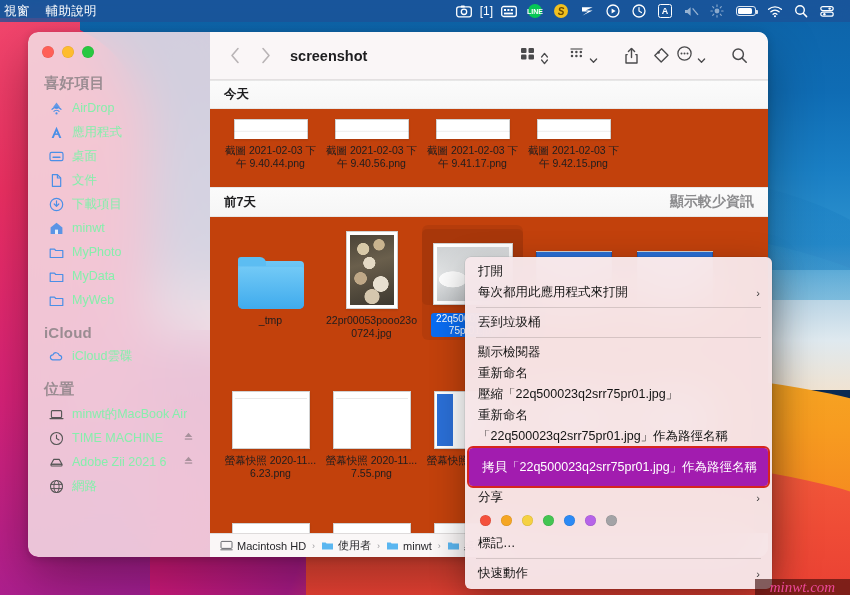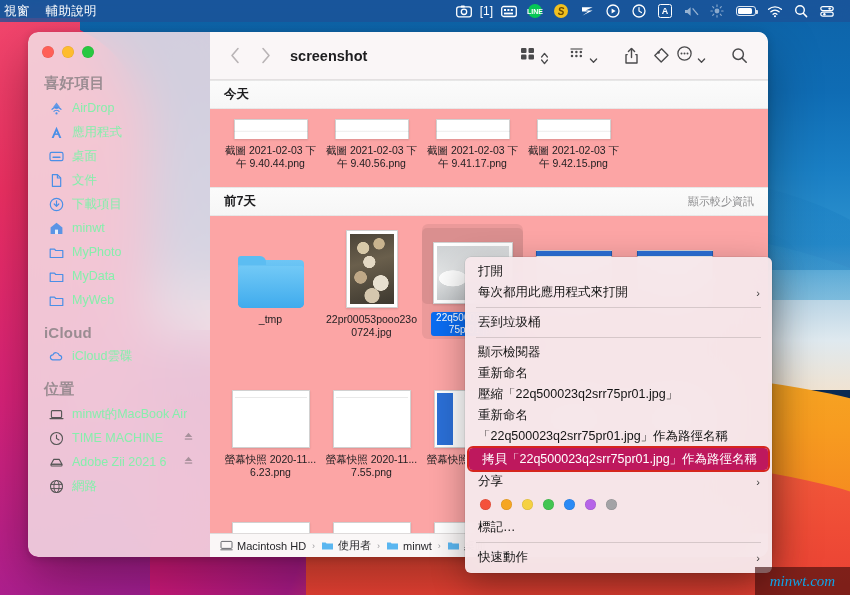--- a/index.html
+++ b/index.html
@@ -133,30 +133,30 @@
   }
   .tb-btn { width: 30px; height: 28px; display: flex; align-items:center; justify-content:center; color:#b9b4b6; }
   .tb-btn.active { color:#4a4a4c; }
   .tb-title { font-size: 14.5px; font-weight: 700; color: #1d1d1f; margin-left: 10px; white-space: nowrap;}
   .tb-spacer { flex: 1; }
   .tb-group { display:flex; align-items:center; color:#4a4a4c; }
   .tb-sep { width: 18px; }
   .chev { width: 9px; height: 9px; margin-left: 2px; }
 
   
-  #content { flex: 1; overflow: hidden; position: relative; background: #fca5a5; }
+  #content { flex: 1; overflow: hidden; position: relative; background: #c2410c; }
   .grp-hdr {
     display:flex; align-items:center; justify-content: space-between;
     padding: 5px 14px 5px 14px;
     font-size: 12.5px; font-weight: 700; color: #1d1d1f;
     background: linear-gradient(180deg,#fbfbfb,#f6f6f6);
     border-bottom: .5px solid rgba(0,0,0,.08);
     border-top: .5px solid rgba(0,0,0,.06);
   }
-  .grp-hdr .more { font-size: 11px; font-weight: 400; color: #8b8b8d; }
+  .grp-hdr .more { font-size: 14px; font-weight: 700; color: #8b8b8d; }
   .row { display: flex; padding: 0 0 0 10px; }
   .cell { width: 101px; flex: none; text-align: center; padding-top: 8px; }
   .thumb-wrap { height: 84px; display: flex; align-items: flex-end; justify-content: center; }
   .thumb {
     background: #fff; border: .5px solid rgba(0,0,0,.18);
     box-shadow: 0 1px 2px rgba(0,0,0,.13);
   }
   .fname {
     font-size: 10.5px; line-height: 13px; color: #1d1d1f;
     margin-top: 5px; padding: 0 3px; word-break: break-all;
@@ -205,34 +205,34 @@
     overflow: hidden;
   }
   .cm-item {
     display: flex; align-items: center; height: 21px;
     padding: 0 12px 0 13px; white-space: nowrap;
   }
   .cm-item .arrow { margin-left: auto; font-size: 11px; color: #3a3a3a; }
   .cm-sep { height: 1px; background: rgba(0,0,0,.13); margin: 4px 11px; }
   .cm-hl {
     margin: 1px 4px; border-radius: 4px;
-    background: #be185d; color: #fff;
+    background: #a21caf; color: #fff;
     outline: 2.2px solid #d6251e; outline-offset: 0px;
     position: relative; z-index: 2;
-    height: 22px;
+    height: 38px;
   }
   .cm-dots { display: flex; gap: 10px; padding: 7px 15px 7px 15px; align-items:center;}
   .dot { width: 11px; height: 11px; border-radius: 50%; box-shadow: inset 0 0 0 .5px rgba(0,0,0,.12);}
 
   
   #wm {
-    position: absolute; right: 0; bottom: 0; width: 95px; height: 28px;
+    position: absolute; right: 0; bottom: 0; width: 95px; height: 16px;
     background: rgba(60,10,10,.62);
     display: flex; align-items: center; justify-content: center;
-    color: #0ea5e9; font-size: 15px; font-style: italic;
+    color: #ec4899; font-size: 15px; font-style: italic;
     font-family: "Liberation Serif", "DejaVu Serif", serif;
     z-index: 70;
   }
 </style>
 </head>
 <body>
 
 <div id="screen">
 
   <div class="wp">

